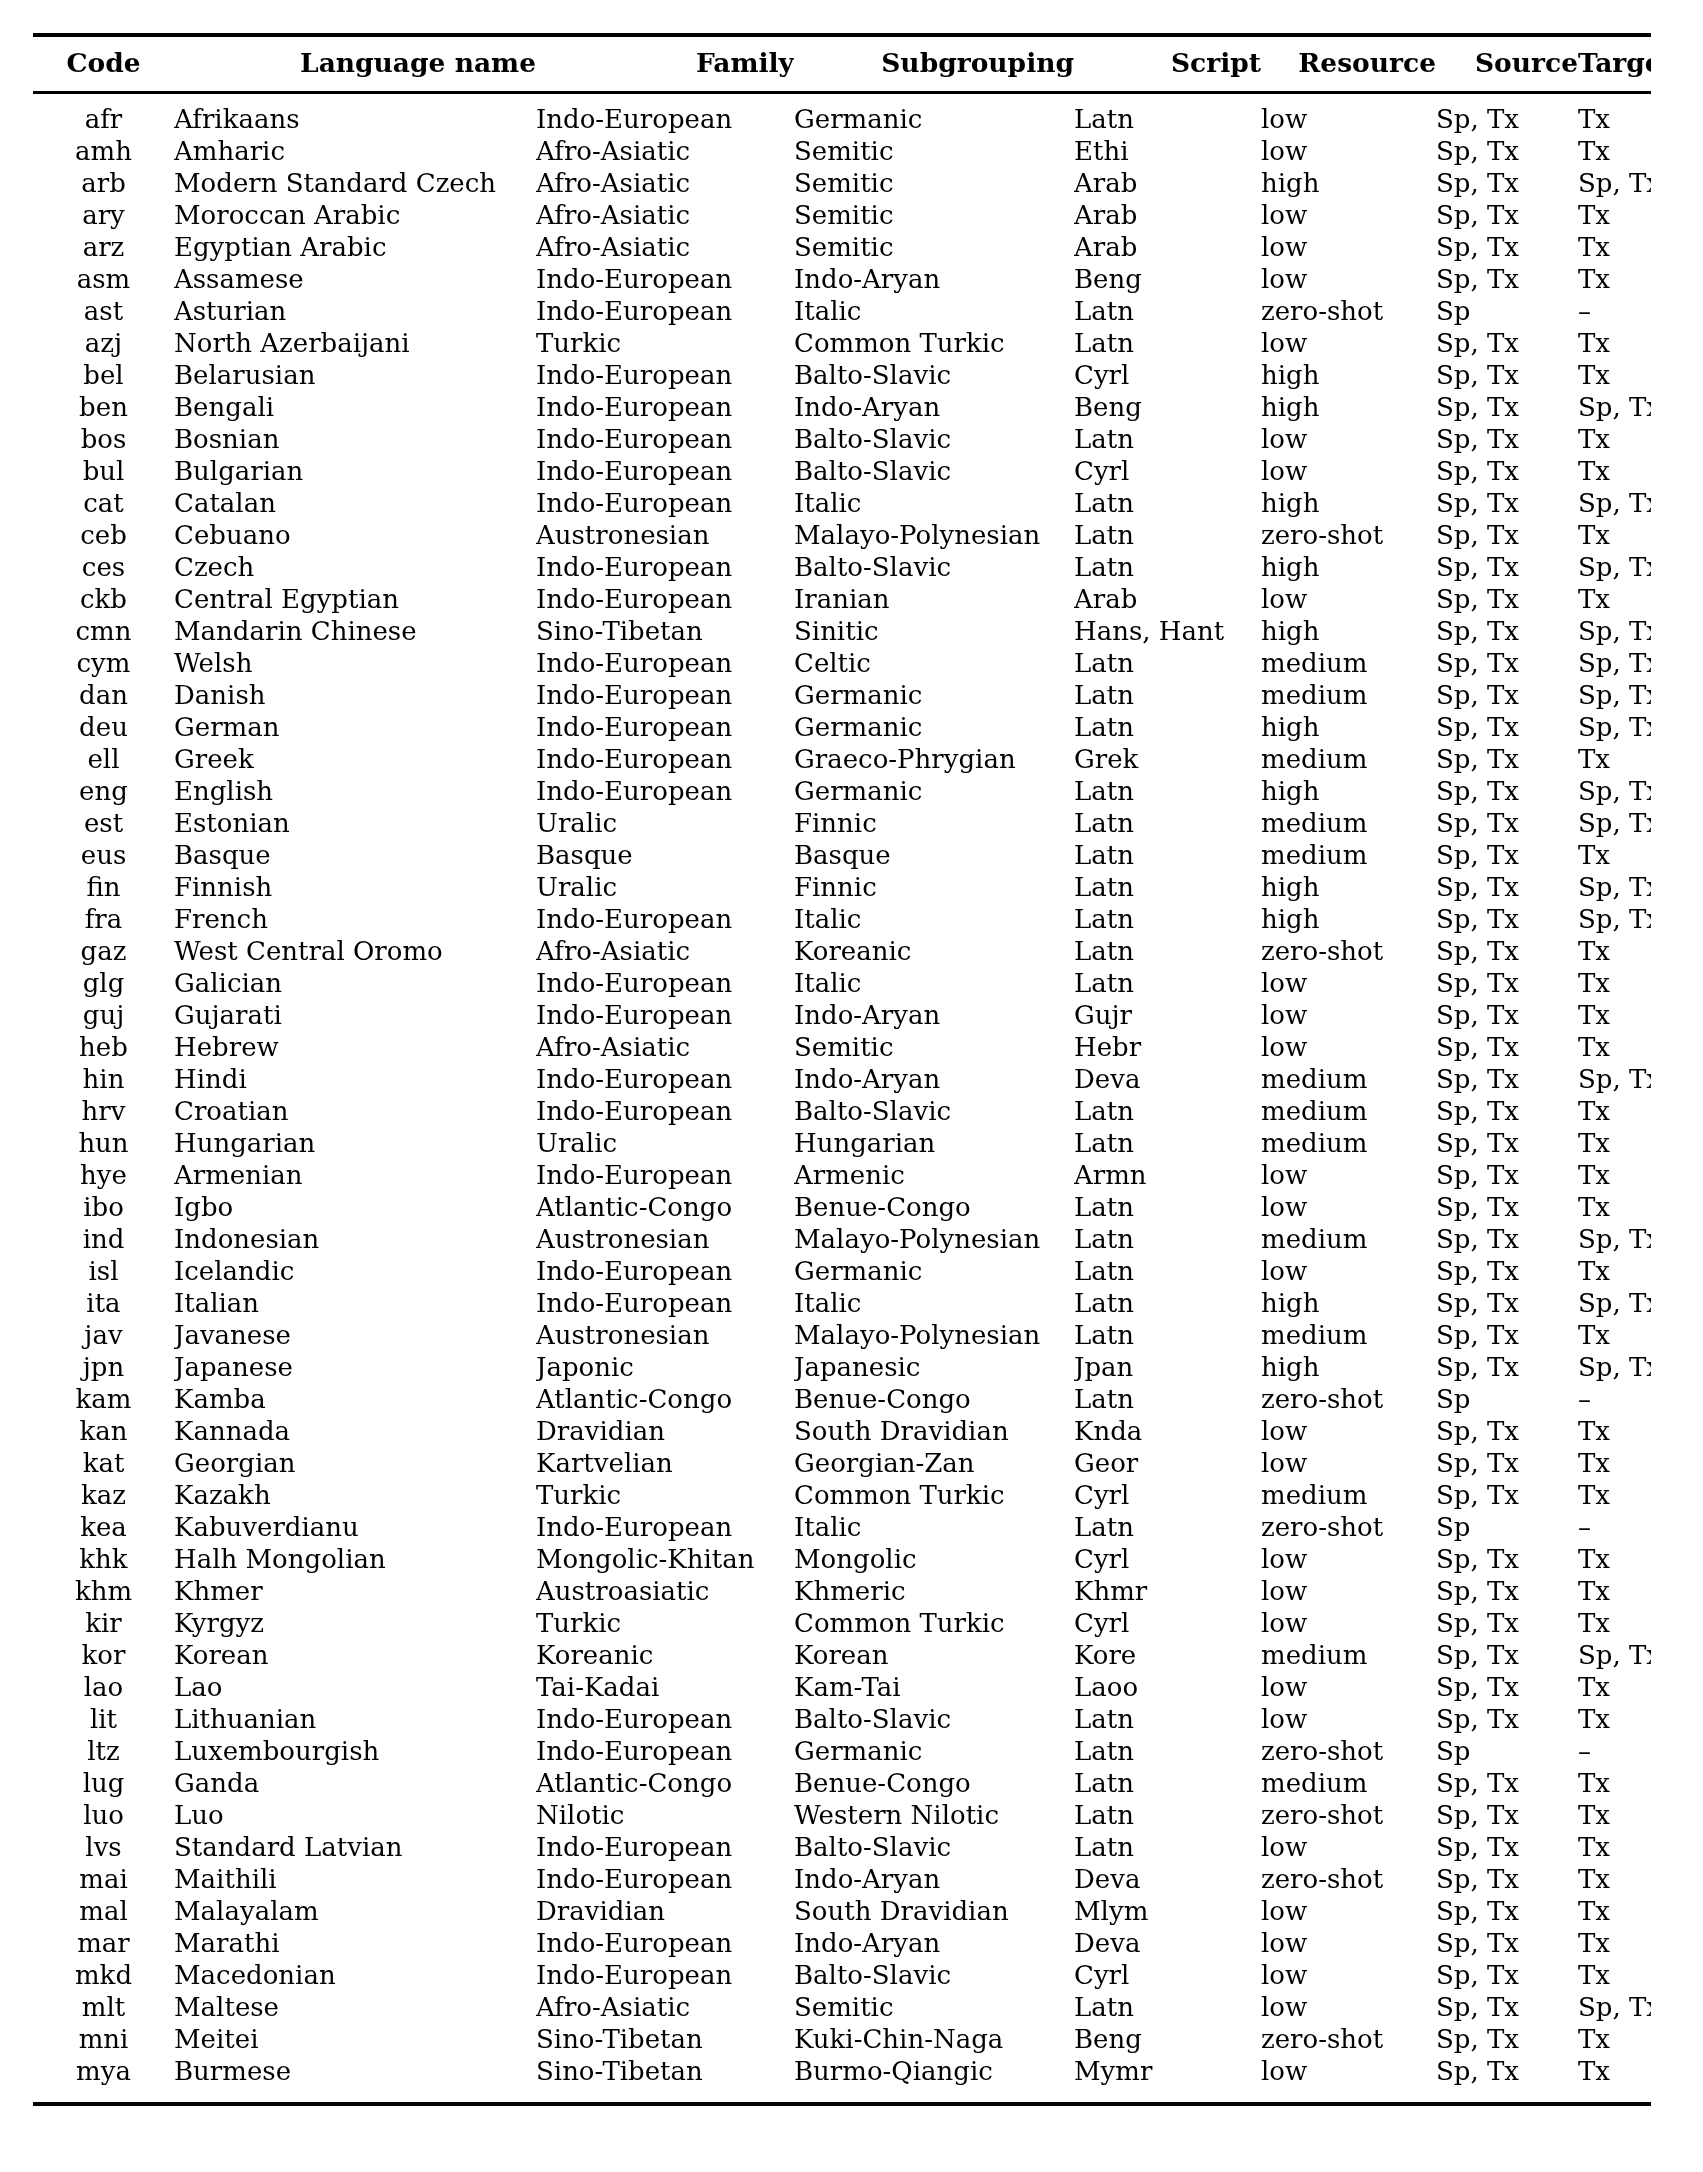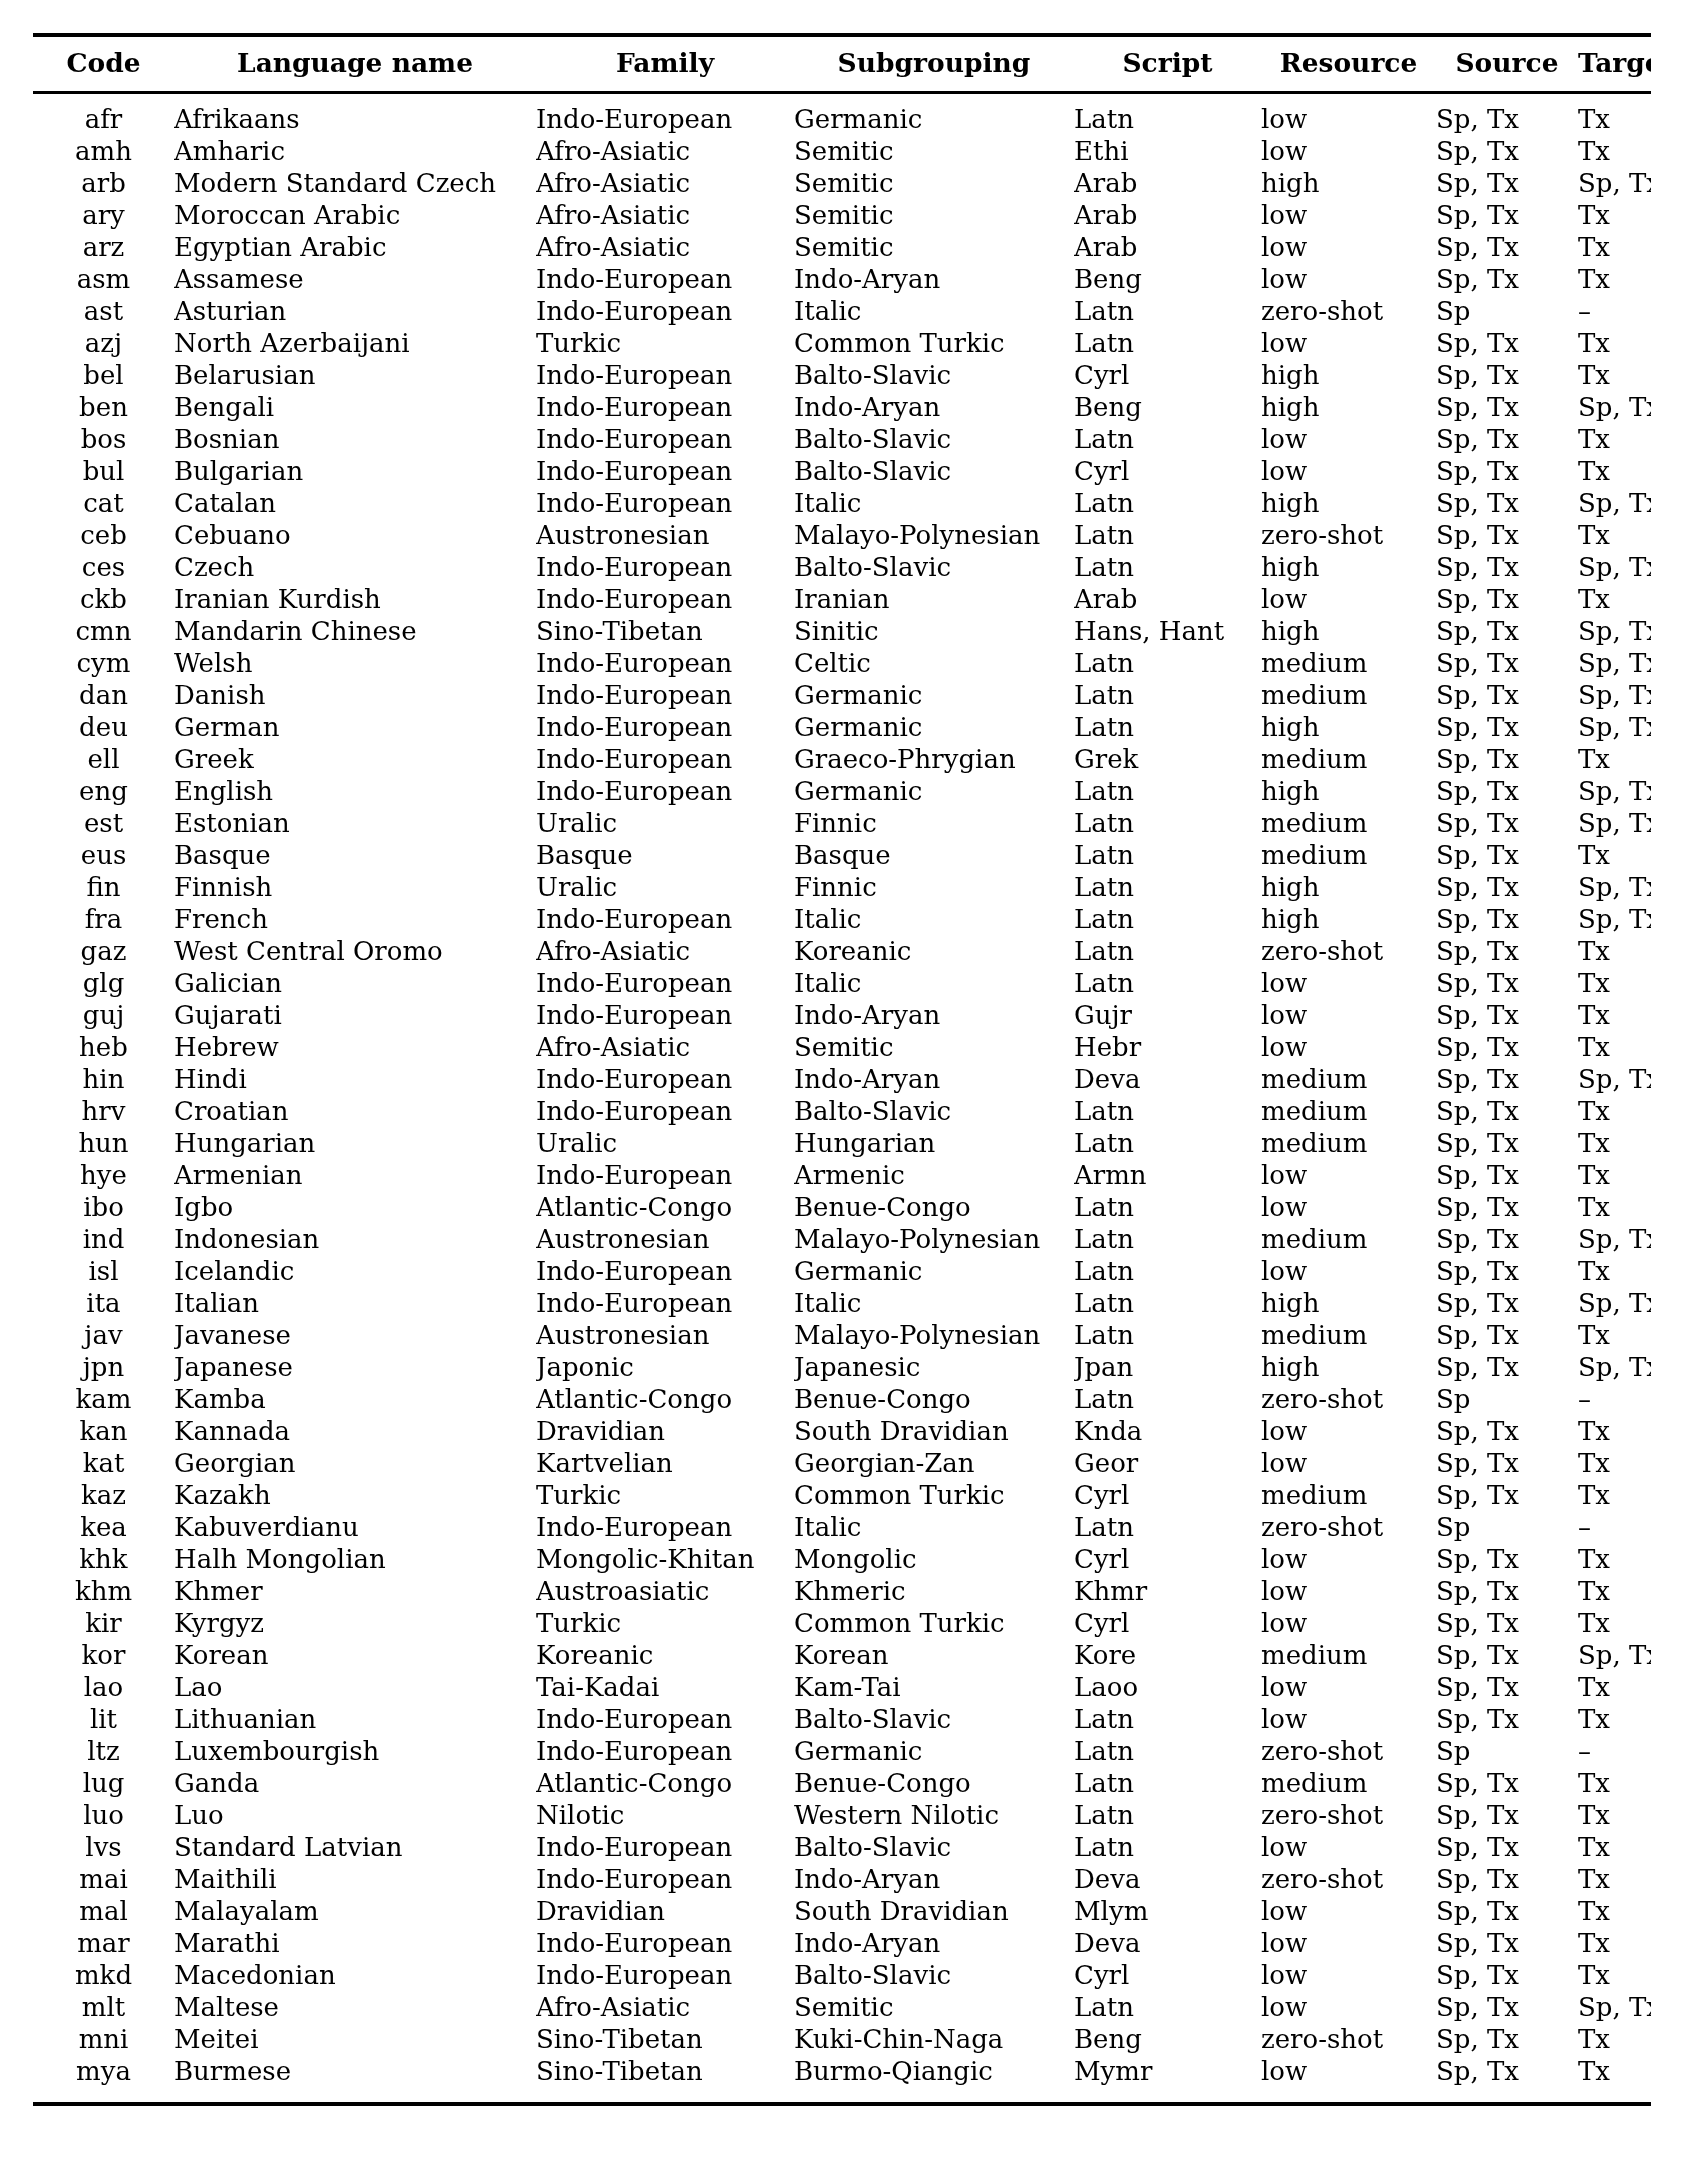--- a/index.html
+++ b/index.html
@@ -19,21 +19,21 @@
     width: 1637px;
     border-collapse: collapse;
     table-layout: fixed;
     border-top: 4.3px solid #000;
     border-bottom: 4.3px solid #000;
   }
   table.lang-table thead th {
     font-weight: bold;
     font-size: 26.5px;
     line-height: 26.5px;
-    text-align: center;
+    text-align: right;
     padding: 13px 0 14.6px 0;
     border-bottom: 3.4px solid #000;
     white-space: nowrap;
     overflow: hidden;
   }
   table.lang-table thead th.c-code { text-align: center; }
   table.lang-table tbody td {
     font-size: 26px;
     line-height: 32px;
     height: 32px;
@@ -219,21 +219,21 @@
           <td>Czech</td>
           <td>Indo-European</td>
           <td>Balto-Slavic</td>
           <td>Latn</td>
           <td>high</td>
           <td>Sp, Tx</td>
           <td>Sp, Tx</td>
         </tr>
         <tr>
           <td>ckb</td>
-          <td>Iranian Kurdish</td>
+          <td>Central Egyptian</td>
           <td>Indo-European</td>
           <td>Iranian</td>
           <td>Arab</td>
           <td>low</td>
           <td>Sp, Tx</td>
           <td>Tx</td>
         </tr>
         <tr>
           <td>cmn</td>
           <td>Mandarin Chinese</td>

